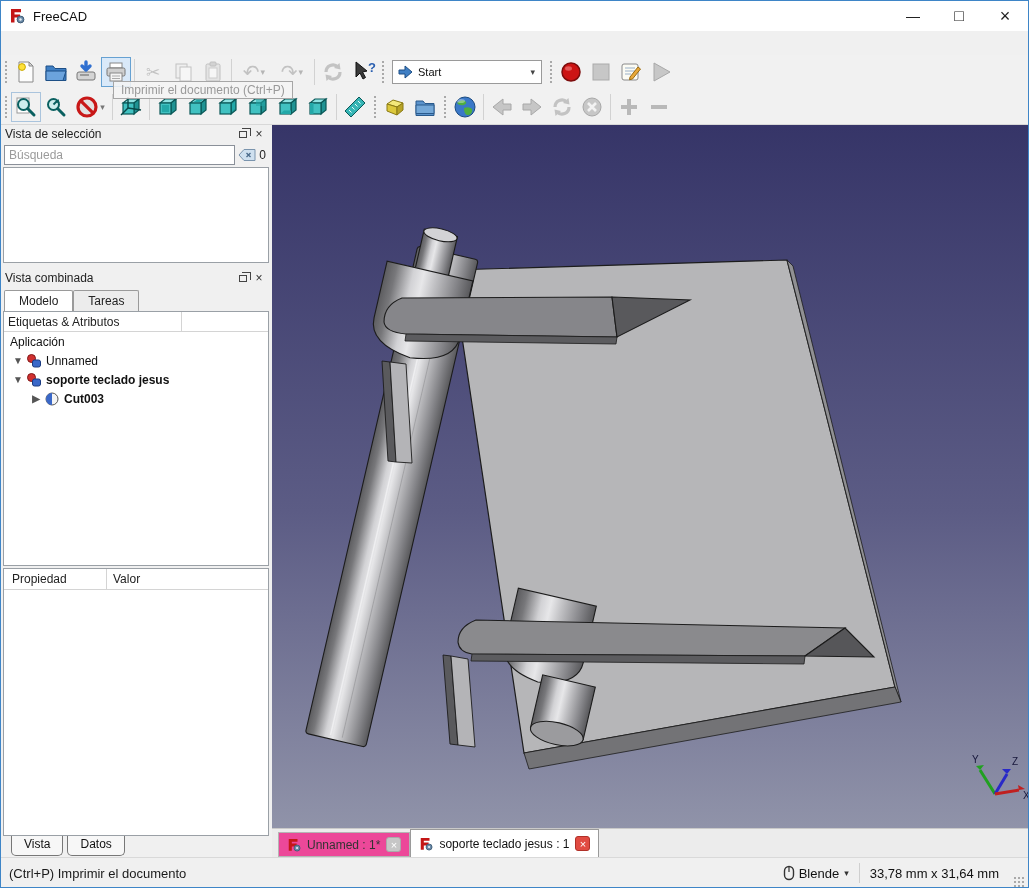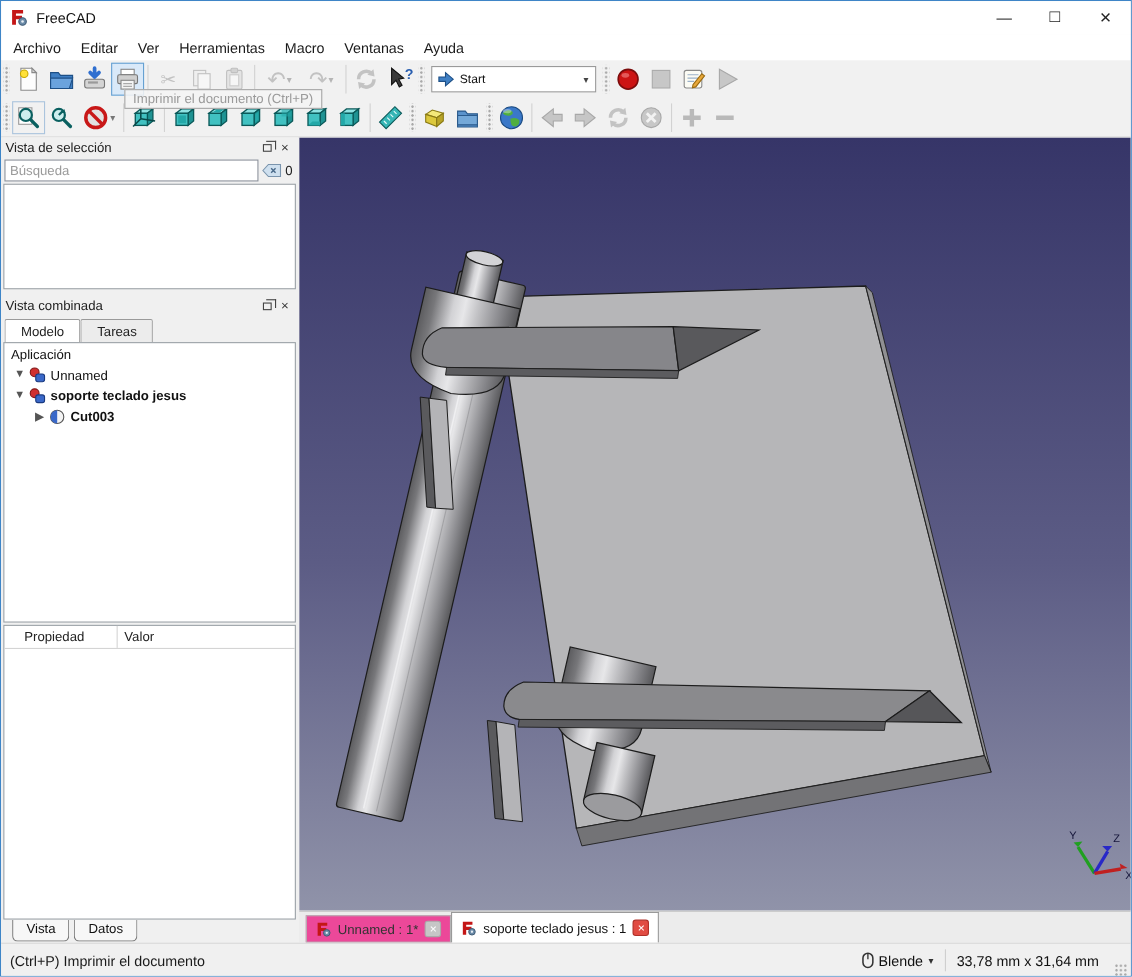--- a/index.html
+++ b/index.html
@@ -60,21 +60,21 @@
   .treehdr { height:20px; border-bottom:1px solid #d4d4d4; display:flex; align-items:center; }
   .treehdr .hcell { font-size:12px; color:#222; padding-left:4px; }
   .treehdr .hdiv { width:1px; height:100%; background:#d4d4d4; margin-left:62px; }
   .treerow { height:19px; display:flex; align-items:center; font-size:12px; color:#111; }
   .treerow .chev { width:16px; text-align:center; color:#555; font-size:10px; flex:none; }
   .treerow .ticon { width:16px; height:16px; margin-right:4px; flex:none; }
   .treerow.b { font-weight:bold; }
   .ind1 { padding-left:6px; } .ind2 { padding-left:24px; }
   .propbox { height:268px; position:relative; }
   .prophdr { height:21px; border-bottom:1px solid #d4d4d4; display:flex; align-items:center; font-size:12px; color:#222; }
-  .prophdr .pc1 { width:103px; padding-left:18px; border-right:1px solid #d4d4d4; height:100%; display:flex; align-items:center; }
+  .prophdr .pc1 { width:103px; padding-left:8px; border-right:1px solid #d4d4d4; height:100%; display:flex; align-items:center; }
   .prophdr .pc2 { padding-left:6px; }
   .btabs { height:20px; display:flex; padding-left:10px; background:#f0f0f0; }
   .btab { border:1px solid #777; border-top:none; border-radius:0 0 5px 5px; padding:1px 12px 2px 12px; font-size:12px; background:#f7f7f7; margin-right:4px; color:#111; }
   
   .viewport { position:absolute; left:271px; top:124px; width:756px; height:703px; }
   
   .mdibar { position:absolute; left:271px; top:827px; width:756px; height:29px; background:#ececec; display:flex; align-items:stretch; padding-left:6px; border-top:1px solid #c9c9c9; }
   .mditab { display:flex; align-items:center; padding:0 8px; font-size:12px; gap:6px; }
   .mditab.inactive { background:#ec4899; border:1px solid #b5b5b5; margin-top:3px; color:#333; }
   .mditab.active { background:#fff; border:1px solid #9a9a9a; border-bottom:none; color:#111; }
@@ -151,29 +151,20 @@
         </div>
       <div class="winbtn">
           <span style="font-size:16px">□</span>
         </div>
       <div class="winbtn">
           <span style="font-size:18px">×</span>
         </div>
     </div>
   </div>
 
-  <div class="menubar">
-    <span class="menuitem">Archivo</span>
-    <span class="menuitem">Editar</span>
-    <span class="menuitem">Ver</span>
-    <span class="menuitem">Herramientas</span>
-    <span class="menuitem">Macro</span>
-    <span class="menuitem">Ventanas</span>
-    <span class="menuitem">Ayuda</span>
-  </div>
 
   <div class="toolbar1">
     <div class="grip"></div>
     <div class="tbtn">
       <svg width="24" height="24">
         <path d="M5,2 h10 l4,4 v16 h-14 z" fill="#fdfdfd" stroke="#8a8a8a"></path>
         <path d="M15,2 l4,4 h-4 z" fill="#d8d8d8" stroke="#8a8a8a"></path>
         <circle cx="8" cy="7" r="3.4" fill="#ffe13a" stroke="#c8a800"></circle>
       </svg>
     </div>
@@ -439,20 +430,24 @@
         </div>
       <div class="dbtn">
           <span>×</span>
         </div>
     </div>
     <div class="tabsrow">
       <span class="tab active">Modelo</span>
       <span class="tab">Tareas</span>
     </div>
     <div class="whitebox treebox">
+      <div class="treehdr">
+        <span class="hcell">Etiquetas &amp; Atributos</span>
+        <span class="hdiv"></span>
+      </div>
       <div class="treerow ind1">
         <span>Aplicación</span>
       </div>
       <div class="treerow ind1">
         <span class="chev">▼</span>
         <svg class="ticon" viewBox="0 0 16 16">
           <circle cx="5.5" cy="5.5" r="4" fill="#d03030" stroke="#801818"></circle>
           <rect x="6.5" y="7" width="8" height="7" rx="2" fill="#3a68c8" stroke="#1a3a80"></rect>
         </svg>
         <span>Unnamed</span>

